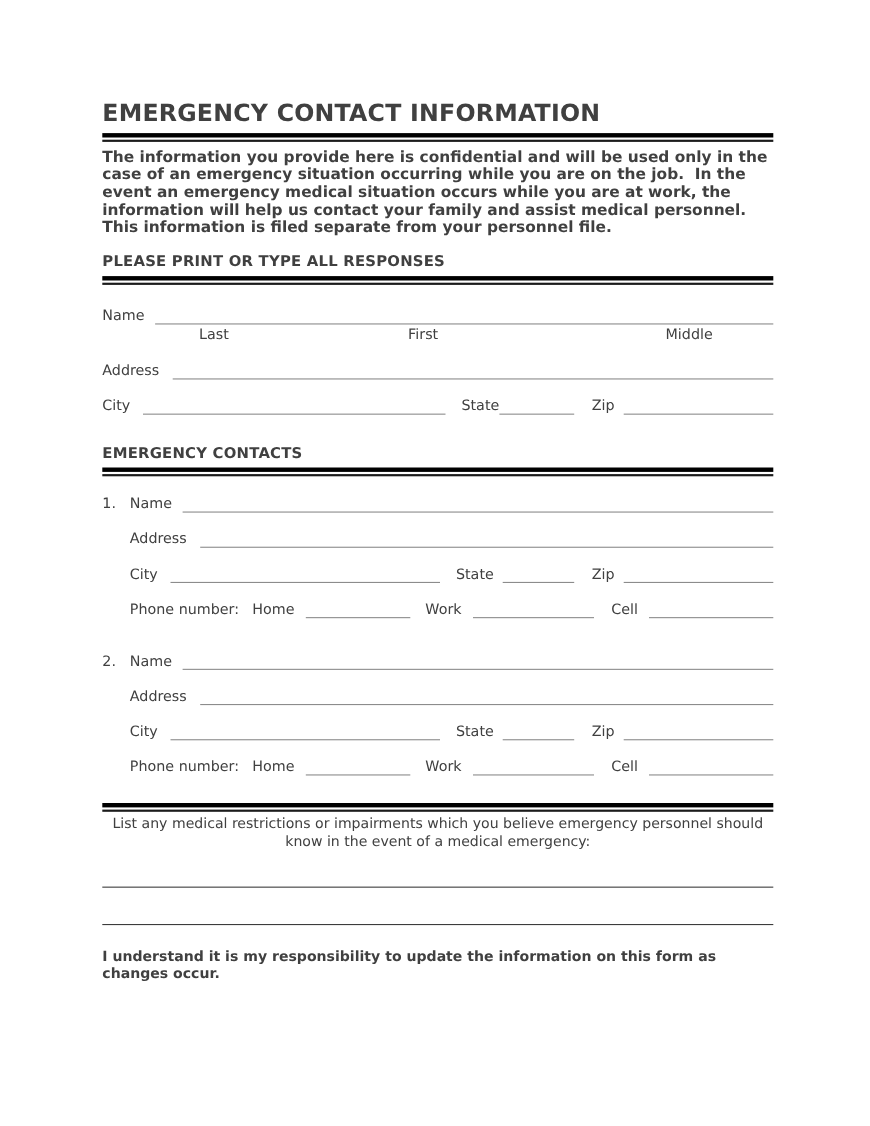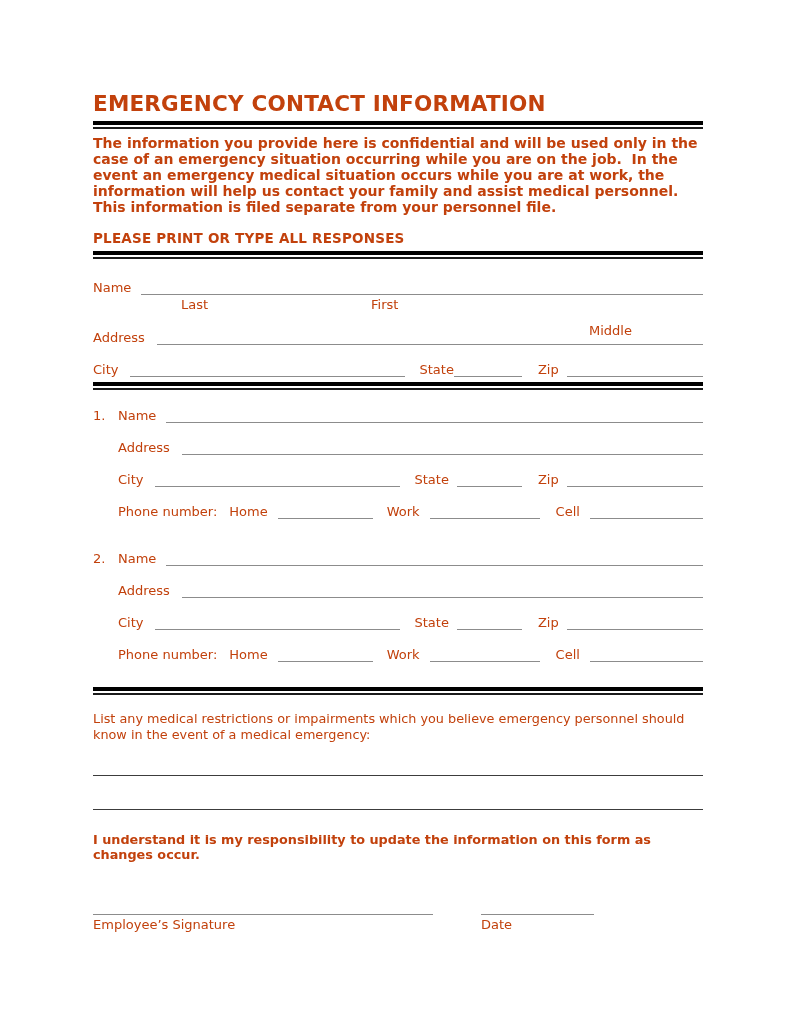--- a/index.html
+++ b/index.html
@@ -4,21 +4,21 @@
 <style>
   html, body { margin: 0; padding: 0; background: #ffffff; }
   .page {
     position: relative;
     width: 791px;
     height: 1024px;
     background: #ffffff;
     box-sizing: border-box;
     padding: 92px 88px 0 93px;
     font-family: "DejaVu Sans", "Liberation Sans", sans-serif;
-    color: #c2410c;
+    color: #404040;
     font-size: 13px;
     overflow: hidden;
   }
   .title {
     font-size: 21.5px;
     font-weight: bold;
     letter-spacing: 0.2px;
     line-height: 1.1;
     margin: 0;
   }
@@ -52,32 +52,33 @@
     border-bottom: 1px solid #8c8c8c;
     height: 16px;
     flex: 0 0 auto;
   }
   .fline.grow { flex: 1 1 auto; }
   .lbl { white-space: pre; flex: 0 0 auto; }
   .sublabels { position: relative; height: 18px; margin-top: 2px; }
   .sublabels span { position: absolute; top: 0; }
   .sub-last   { left: 88px; }
   .sub-first  { left: 278px; text-align: right; }
-  .sub-middle { left: 496px; margin-top: 26px; }
+  .sub-middle { left: 512px; }
   .contact { margin-top: 14px; }
   .contact .crow { display: flex; align-items: flex-end; height: 19px; margin-top: 13px; }
   .contact .crow:first-child { margin-top: 0; }
   .num-col { width: 25px; flex: 0 0 auto; }
   .indent { width: 25px; flex: 0 0 auto; }
   .medical-prompt {
-    margin-top: 16px;
+    margin-top: 4px;
     font-size: 12.8px;
     line-height: 16px;
     white-space: pre-wrap;
     max-width: 610px;
+    text-align: center;
   }
   .medical-line {
     border-bottom: 1.5px solid #3c3c3c;
     height: 16px;
   }
   .ack {
     margin-top: 22px;
     font-size: 12.8px;
     white-space: pre-wrap;
     font-weight: bold;
@@ -143,20 +144,21 @@
     <span class="gap14"></span>
     <span class="lbl">State</span>
     <span class="fline w68"></span>
     <span class="gap16"></span>
     <span class="lbl">Zip</span>
     <span class="gap8"></span>
     <span class="fline grow"></span>
   </div>
 
 
+  <div class="section-heading mt27">EMERGENCY CONTACTS</div>
   <div class="double-rule"></div>
 
   <div class="contact">
     <div class="crow">
       <span class="num-col">1.</span>
       <span class="lbl">Name</span>
       <span class="gap10"></span>
       <span class="fline grow"></span>
     </div>
     <div class="crow">
@@ -242,25 +244,14 @@
     </div>
   </div>
 
   <div class="double-rule" style="margin-top: 25px;"></div>
   <div class="medical-prompt">List any medical restrictions or impairments which you believe emergency personnel should know in the event of a medical emergency:</div>
   <div class="medical-line" style="margin-top: 16px;"></div>
   <div class="medical-line" style="margin-top: 17px;"></div>
 
   <div class="ack">I understand it is my responsibility to update the information on this form as changes occur.</div>
 
-  <div class="sig-row">
-    <div class="sig-col">
-      <div class="sig-line"></div>
-      <div class="sig-label">Employee’s Signature</div>
-    </div>
-    <div class="sig-spacer"></div>
-    <div class="date-col">
-      <div class="sig-line"></div>
-      <div class="sig-label">Date</div>
-    </div>
-  </div>
 
 </div>
 
 </body></html>

